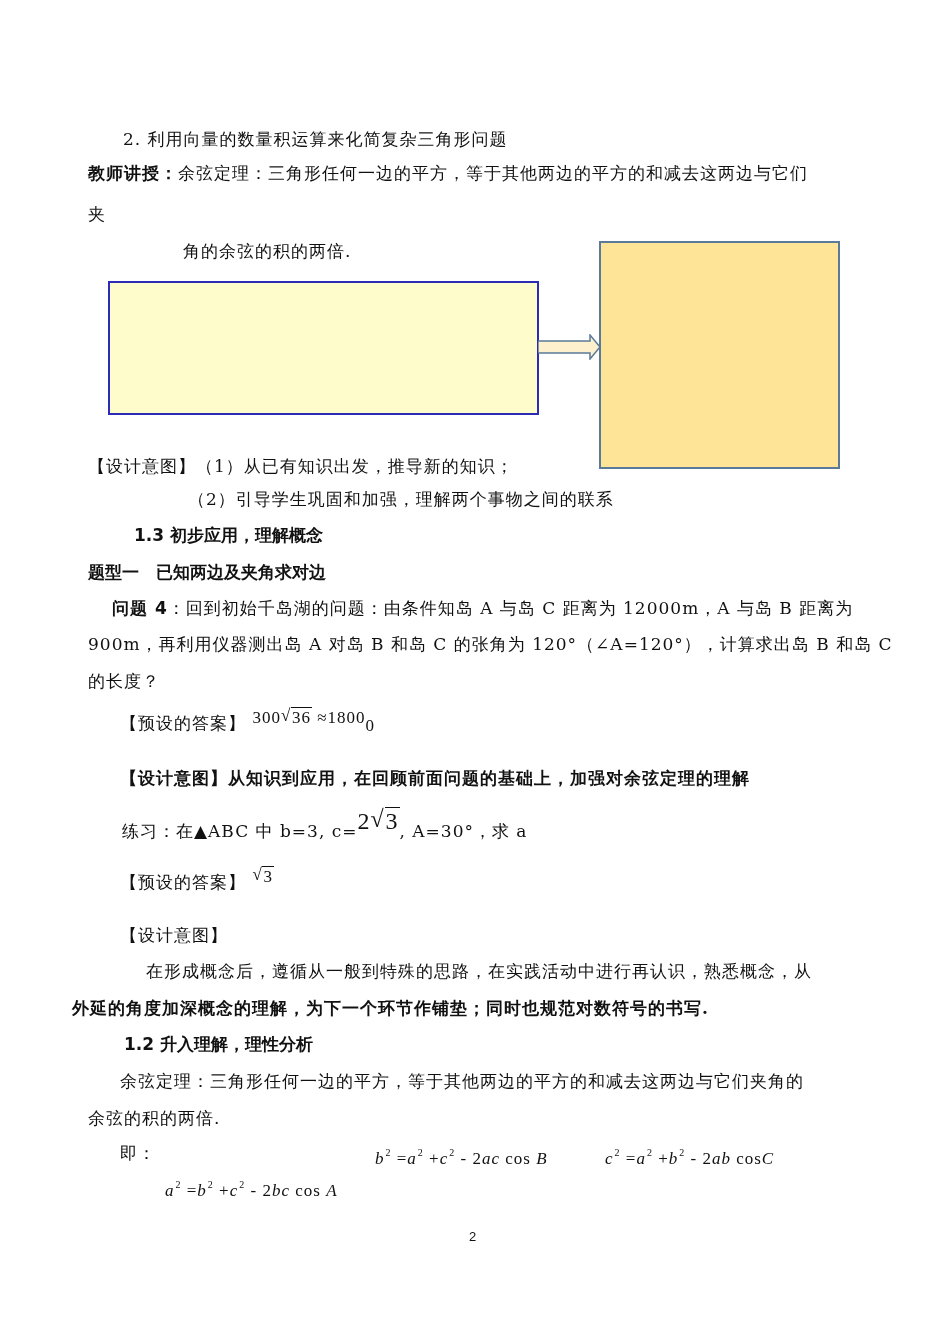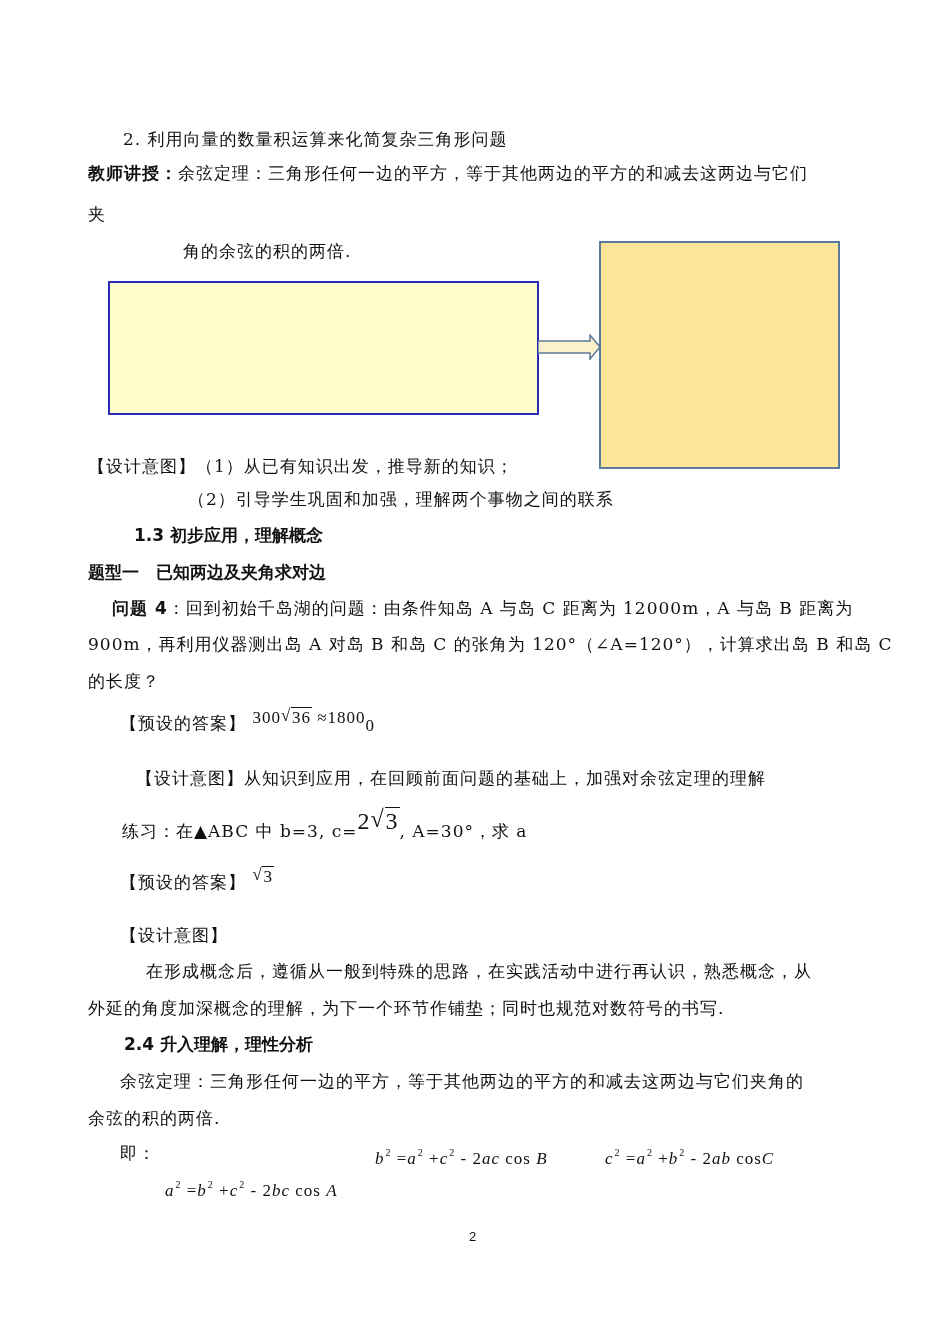--- a/index.html
+++ b/index.html
@@ -50,36 +50,36 @@
 <div class="line song" style="left:88px;top:633px;">900m，再利用仪器测出岛 A 对岛 B 和岛 C 的张角为 120°（∠A=120°），计算求出岛 B 和岛 C</div>
 <div class="line song" style="left:88px;top:670px;">的长度？</div>
 
 <div class="line song" style="left:120px;top:712px;">
   <span>【预设的答案】</span>
   <span class="math" style="position:relative;top:-6px;">
     <span>300</span><span class="sqrt"><span class="rad">36</span></span><span> ≈1800</span><span style="position:relative;top:8px;">0</span>
   </span>
 </div>
 
-<div class="line song" style="left:136px;top:767px;">【设计意图】从知识到应用，在回顾前面问题的基础上，加强对余弦定理的理解</div>
+<div class="line song" style="left:120px;top:767px;font-weight:bold;">【设计意图】从知识到应用，在回顾前面问题的基础上，加强对余弦定理的理解</div>
 
 <div class="line song" style="left:122px;top:818px;">
   <span>练习：在▲ABC 中 b=3, c=</span><span class="math" style="font-size:24px;position:relative;top:-8px;text-align:center;"><span>2</span><span class="sqrt" style="padding-left:14px;"><span class="rad">3</span></span></span><span>, A=30°，求 a</span>
 </div>
 
 <div class="line song" style="left:120px;top:871px;">
   <span>【预设的答案】</span>
   <span class="math" style="position:relative;top:-6px;"><span class="sqrt"><span class="rad">3</span></span></span>
 </div>
 
 <div class="line song" style="left:120px;top:924px;text-align:center;">【设计意图】</div>
 <div class="line song" style="left:146px;top:960px;">在形成概念后，遵循从一般到特殊的思路，在实践活动中进行再认识，熟悉概念，从</div>
-<div class="line song" style="left:88px;top:997px;">外延的角度加深概念的理解，为下一个环节作铺垫；同时也规范对数符号的书写.</div>
+<div class="line song" style="left:72px;top:997px;font-weight:bold;">外延的角度加深概念的理解，为下一个环节作铺垫；同时也规范对数符号的书写.</div>
 
-<div class="line hei" style="left:124px;top:1033px;">2.4 升入理解，理性分析</div>
+<div class="line hei" style="left:124px;top:1033px;">1.2 升入理解，理性分析</div>
 <div class="line song" style="left:120px;top:1070px;">余弦定理：三角形任何一边的平方，等于其他两边的平方的和减去这两边与它们夹角的</div>
 <div class="line song" style="left:88px;top:1107px;">余弦的积的两倍.</div>
 
 <div class="line song" style="left:120px;top:1142px;">
   <span>即：</span>
   <span class="math" style="position:absolute;left:45px;margin-top:32px;"><i>a</i><sup>2</sup> =<i>b</i><sup>2</sup> +<i>c</i><sup>2</sup> - <span>2</span><i>bc</i> <span>cos</span> <i>A</i></span>
   <span class="math" style="position:absolute;left:255px;"><i>b</i><sup>2</sup> =<i>a</i><sup>2</sup> +<i>c</i><sup>2</sup> - <span>2</span><i>ac</i> <span>cos</span> <i>B</i></span>
   <span class="math" style="position:absolute;left:485px;"><i>c</i><sup>2</sup> =<i>a</i><sup>2</sup> +<i>b</i><sup>2</sup> - <span>2</span><i>ab</i> <span>cos</span><i>C</i></span>
 </div>
 

